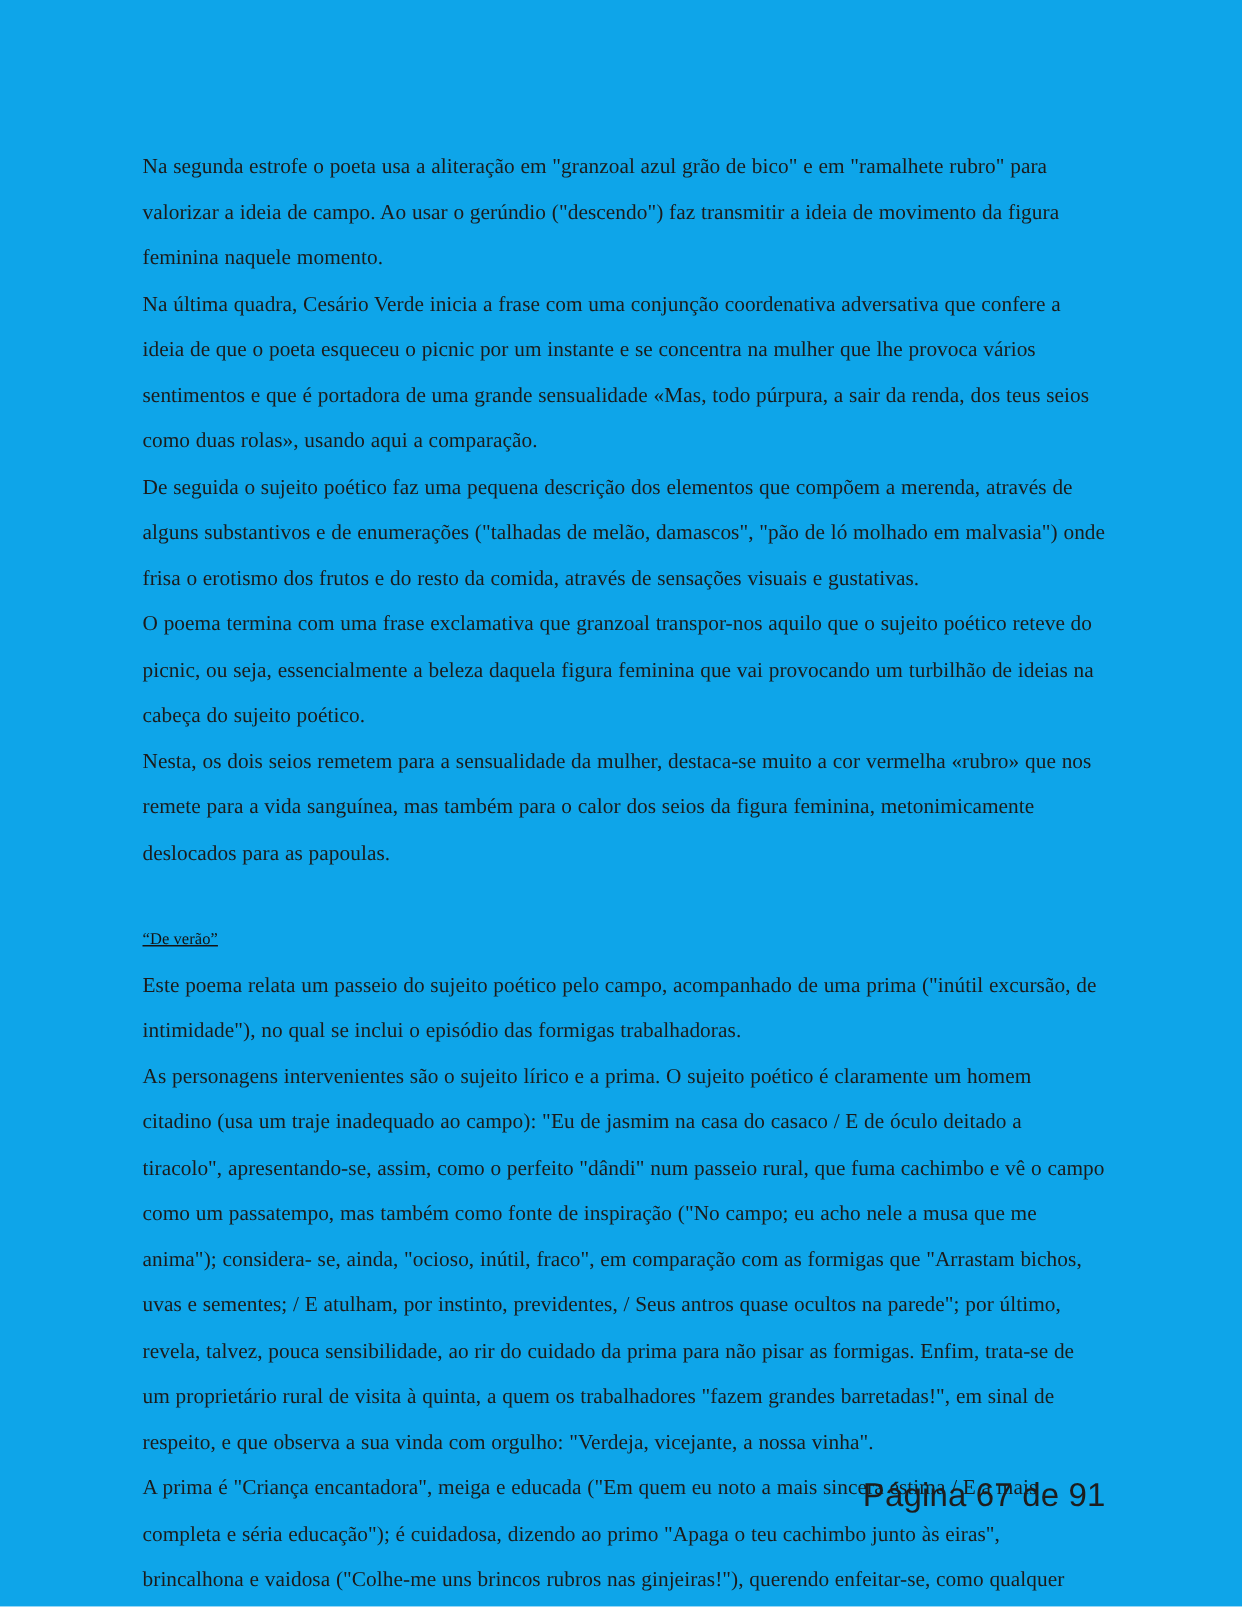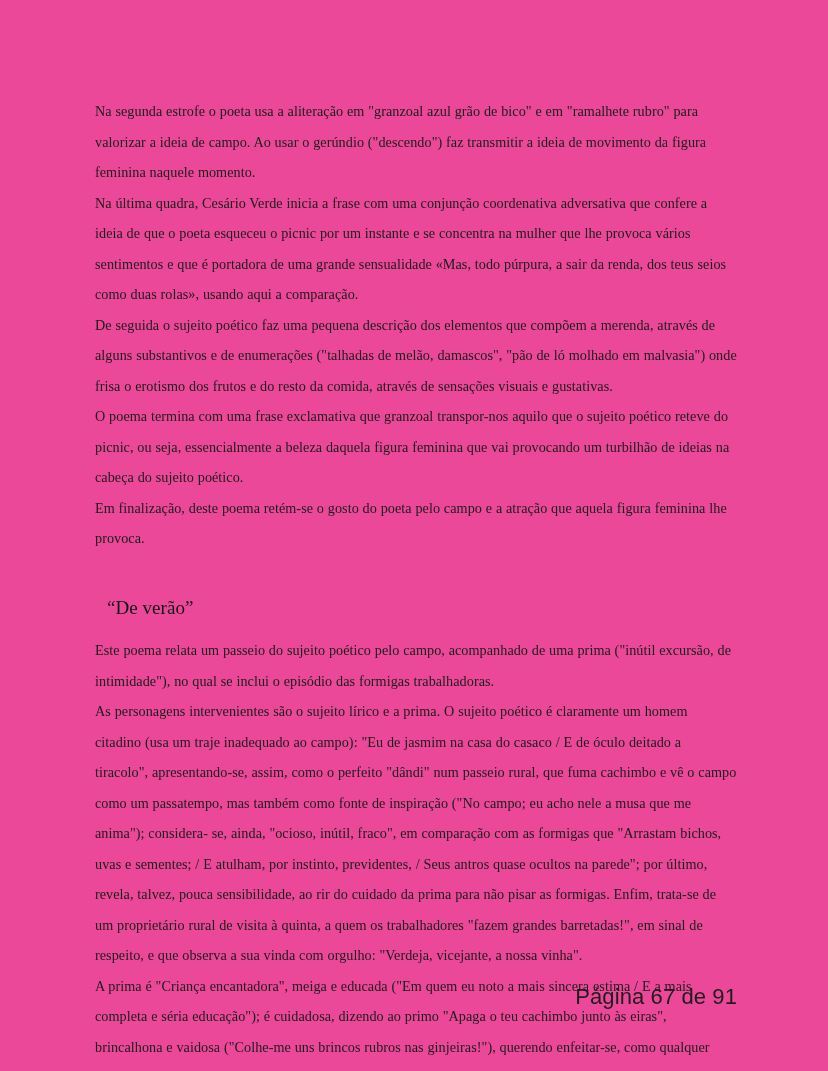--- a/index.html
+++ b/index.html
@@ -14,47 +14,48 @@
     position: relative;
     overflow: hidden;
     font-family: "Liberation Serif", "DejaVu Serif", serif;
     color: #1a1a1a;
     -webkit-font-smoothing: antialiased;
   }
 
   .page {
     position: absolute;
     inset: 0;
-    background: #ec4899;
+    background: #0ea5e9;
   }
 
   .content {
     position: absolute;
     left: 95px;
     top: 96px;
     width: 642px;
   }
 
   .para {
     margin: 0;
     font-size: 14.2px;
     line-height: 30.5px;
     text-align: left;
     color: #1b1b1b;
     letter-spacing: 0.05px;
     word-spacing: 0.2px;
   }
 
   .section-heading {
-    margin: 12px;
-    font-size: 19px;
+    margin: 0;
+    font-size: 11px;
     line-height: 30.5px;
     font-weight: normal;
     color: #141414;
     letter-spacing: 0.05px;
+    text-decoration: underline;
   }
 
   .gap-before-heading {
     height: 27px;
   }
 
   .footer {
     position: absolute;
     left: 95px;
     top: 986px;
@@ -74,21 +75,21 @@
 <body>
 
 <div class="page">
 
   <div class="content">
 
     <p class="para">Na segunda estrofe o poeta usa a aliteração em "granzoal azul grão de bico" e em "ramalhete rubro" para valorizar a ideia de campo. Ao usar o gerúndio ("descendo") faz transmitir a ideia de movimento da figura feminina naquele momento.</p>
     <p class="para">Na última quadra, Cesário Verde inicia a frase com uma conjunção coordenativa adversativa que confere a ideia de que o poeta esqueceu o picnic por um instante e se concentra na mulher que lhe provoca vários sentimentos e que é portadora de uma grande sensualidade «Mas, todo púrpura, a sair da renda, dos teus seios como duas rolas», usando aqui a comparação.</p>
     <p class="para">De seguida o sujeito poético faz uma pequena descrição dos elementos que compõem a merenda, através de alguns substantivos e de enumerações ("talhadas de melão, damascos", "pão de ló molhado em malvasia") onde frisa o erotismo dos frutos e do resto da comida, através de sensações visuais e gustativas.</p>
     <p class="para">O poema termina com uma frase exclamativa que granzoal transpor-nos aquilo que o sujeito poético reteve do picnic, ou seja, essencialmente a beleza daquela figura feminina que vai provocando um turbilhão de ideias na cabeça do sujeito poético.</p>
-    <p class="para">Em finalização, deste poema retém-se o gosto do poeta pelo campo e a atração que aquela figura feminina lhe provoca.</p>
+    <p class="para">Nesta, os dois seios remetem para a sensualidade da mulher, destaca-se muito a cor vermelha «rubro» que nos remete para a vida sanguínea, mas também para o calor dos seios da figura feminina, metonimicamente deslocados para as papoulas.</p>
 
     <div class="gap-before-heading"></div>
 
     <h2 class="section-heading">“De verão”</h2>
 
     <p class="para">Este poema relata um passeio do sujeito poético pelo campo, acompanhado de uma prima ("inútil excursão, de intimidade"), no qual se inclui o episódio das formigas trabalhadoras.</p>
     <p class="para">As personagens intervenientes são o sujeito lírico e a prima. O sujeito poético é claramente um homem citadino (usa um traje inadequado ao campo): "Eu de jasmim na casa do casaco / E de óculo deitado a tiracolo", apresentando-se, assim, como o perfeito "dândi" num passeio rural, que fuma cachimbo e vê o campo como um passatempo, mas também como fonte de inspiração ("No campo; eu acho nele a musa que me anima"); considera- se, ainda, "ocioso, inútil, fraco", em comparação com as formigas que "Arrastam bichos, uvas e sementes; / E atulham, por instinto, previdentes, / Seus antros quase ocultos na parede"; por último, revela, talvez, pouca sensibilidade, ao rir do cuidado da prima para não pisar as formigas. Enfim, trata-se de um proprietário rural de visita à quinta, a quem os trabalhadores "fazem grandes barretadas!", em sinal de respeito, e que observa a sua vinda com orgulho: "Verdeja, vicejante, a nossa vinha".</p>
     <p class="para">A prima é "Criança encantadora", meiga e educada ("Em quem eu noto a mais sincera estima / E a mais completa e séria educação"); é cuidadosa, dizendo ao primo "Apaga o teu cachimbo junto às eiras", brincalhona e vaidosa ("Colhe-me uns brincos rubros nas ginjeiras!"), querendo enfeitar-se, como qualquer criança, com as ginjas; adora a natureza, aprecia o ritmo dos trabalhos do campo ("Quanto me alegra a calma das debulhas!") e respeita a natureza no seu todo, desviando-se das formigas para não as pisar ("Tu não as esmagares contra o solo!"). Usa "um chapéu de palha, desabado" e apoia-se no cabo de uma sombrinha.</p>
 
   </div>

